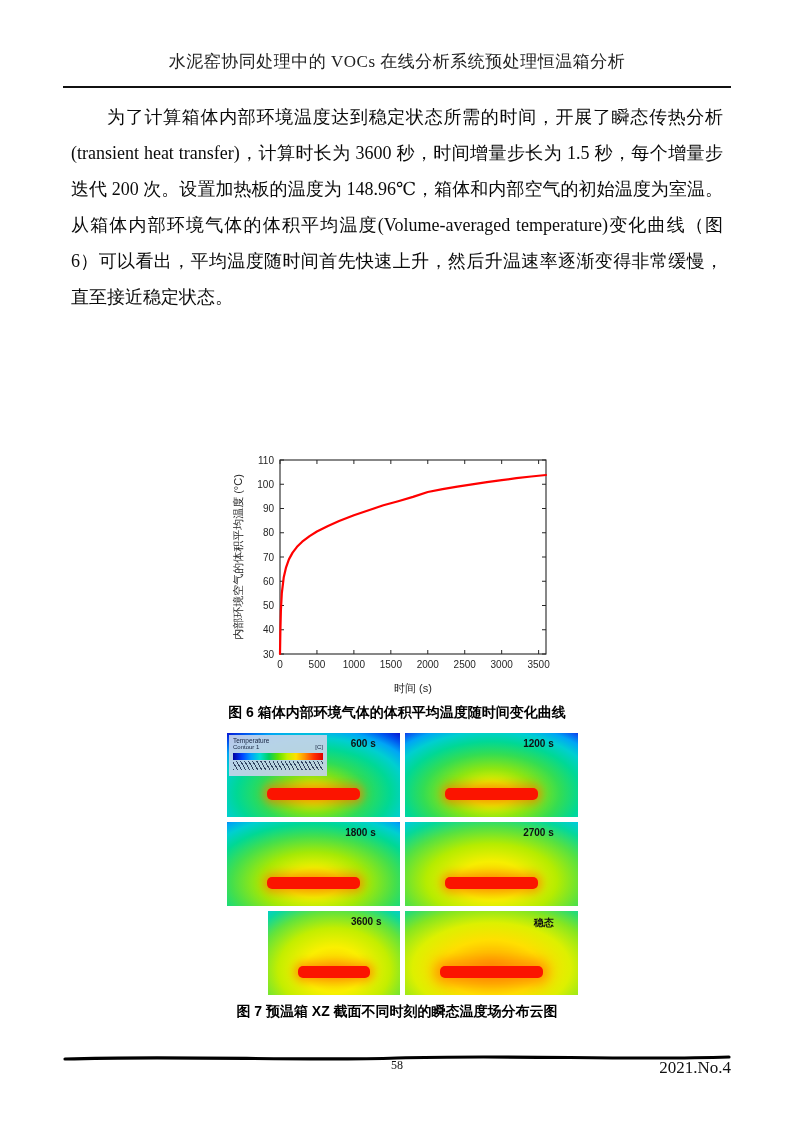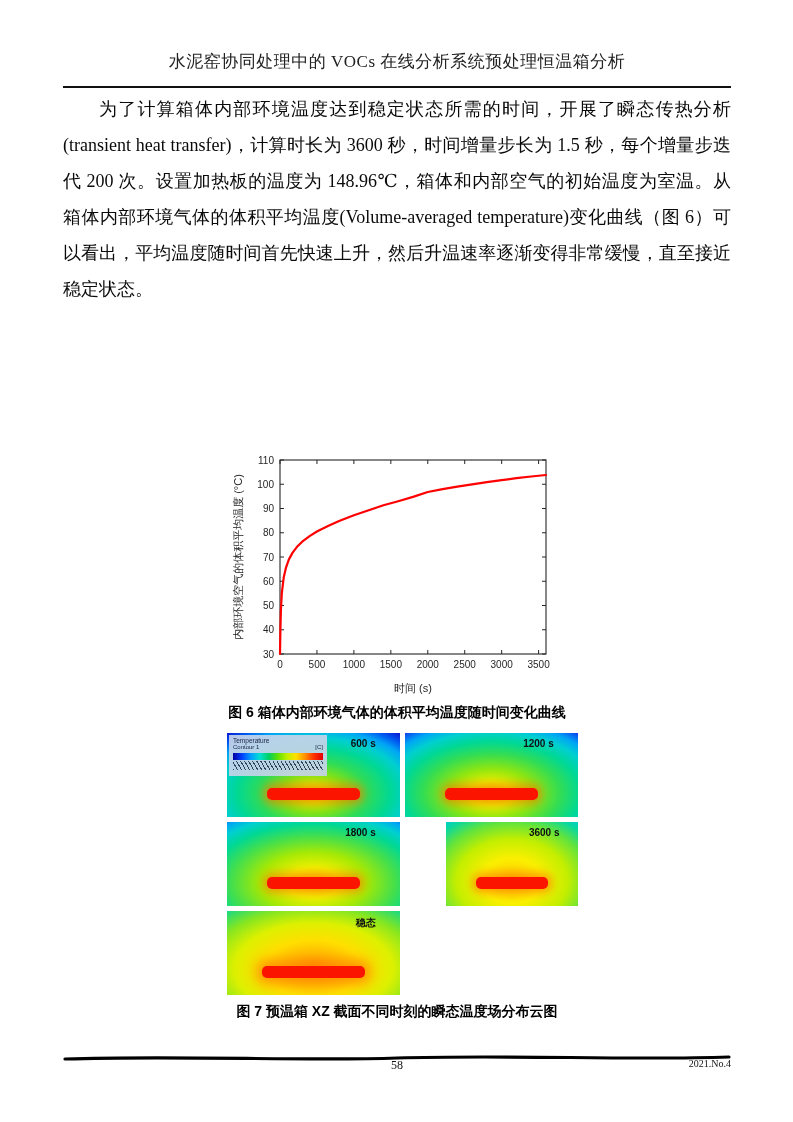--- a/index.html
+++ b/index.html
@@ -10,21 +10,21 @@
   }
   .header-title{
     position:absolute;top:50px;left:63px;width:668px;text-align:center;
     font-size:17px;letter-spacing:.5px;color:#222;
   }
   .header-rule{position:absolute;top:86px;left:63px;width:668px;height:2px;background:#111;}
   .bodytext{
     position:absolute;top:91px;left:63px;width:668px;
     font-size:18px;line-height:36px;text-align:justify;color:#0a0a0a;
   }
-  .bodytext p{margin:0;text-indent:2em;}
+  .bodytext p{margin:8px;text-indent:2em;}
   
   .fig6{position:absolute;top:448px;left:228px;width:348px;height:252px;}
   .fig6 svg{width:100%;height:100%;}
   .fig6 text{font-family:"Liberation Sans","DejaVu Sans",sans-serif;fill:#262626;}
   .fig6 .tick{font-size:10px;}
   .fig6 .axlabel{font-size:11px;}
   .fig-caption{
     position:absolute;left:63px;width:668px;text-align:center;
     font-family:"Liberation Sans","DejaVu Sans",sans-serif;
     font-weight:bold;font-size:14px;color:#000;
@@ -64,21 +64,21 @@
   .lg-title{font-size:6.5px;line-height:7px;}
   .lg-sub{font-size:6px;line-height:7px;}
   .lg-unit{position:absolute;top:9px;right:4px;font-size:6px;}
   .lg-bar{margin-top:2px;height:7px;width:90px;
     background:linear-gradient(to right,#0000a0,#0040ff,#00a0ff,#00e0d0,#00d060,#60e000,#c0f000,#ffe000,#ff9000,#ff3000,#e00000);}
   .lg-ticks{margin-top:1px;height:9px;width:90px;
     background:repeating-linear-gradient(60deg,#1a2a4a 0 1px,transparent 1px 3.5px);opacity:.85;}
   
   .footer-rule{position:absolute;top:1048px;left:63px;width:668px;height:8px;}
   .footer-page{position:absolute;top:1058px;left:63px;width:668px;text-align:center;font-size:12px;color:#111;}
-  .footer-issue{position:absolute;top:1058px;left:63px;width:668px;text-align:right;font-size:10px;color:#111;}
+  .footer-issue{position:absolute;top:1058px;left:63px;width:668px;text-align:right;font-size:17px;color:#111;}
 </style>
 </head>
 <body>
 
 <div class="page">
 
   <div class="header-title">水泥窑协同处理中的 VOCs 在线分析系统预处理恒温箱分析</div>
   <div class="header-rule"></div>
 
   <div class="bodytext">
@@ -159,20 +159,24 @@
       <div class="panel-label">600 s</div>
     </div>
     <div class="panel p1200">
       <div class="hotbar"></div>
       <div class="panel-label">1200 s</div>
     </div>
     <div class="panel p1800">
       <div class="hotbar"></div>
       <div class="panel-label">1800 s</div>
     </div>
+    <div class="panel p2700">
+      <div class="hotbar"></div>
+      <div class="panel-label">2700 s</div>
+    </div>
     <div class="panel p3600">
       <div class="hotbar"></div>
       <div class="panel-label">3600 s</div>
     </div>
     <div class="panel psteady">
       <div class="hotbar"></div>
       <div class="panel-label">稳态</div>
     </div>
   </div>
   <div class="fig-caption cap7">图 7 预温箱 XZ 截面不同时刻的瞬态温度场分布云图</div>

